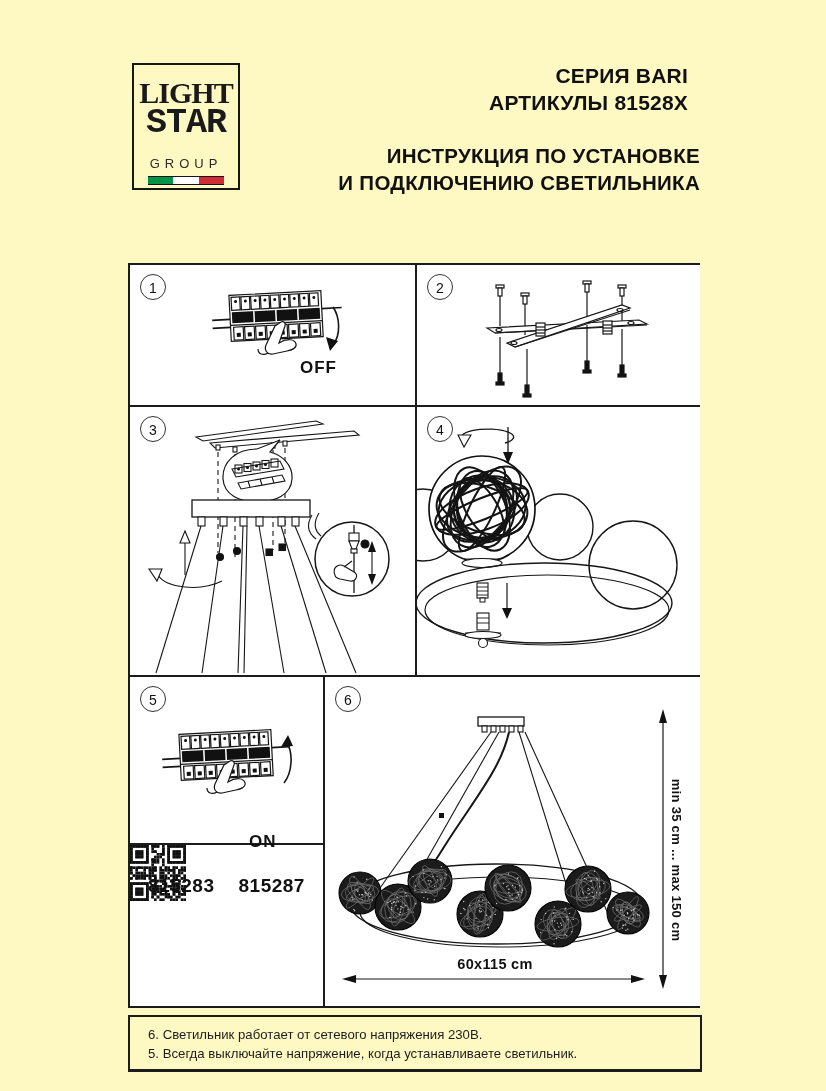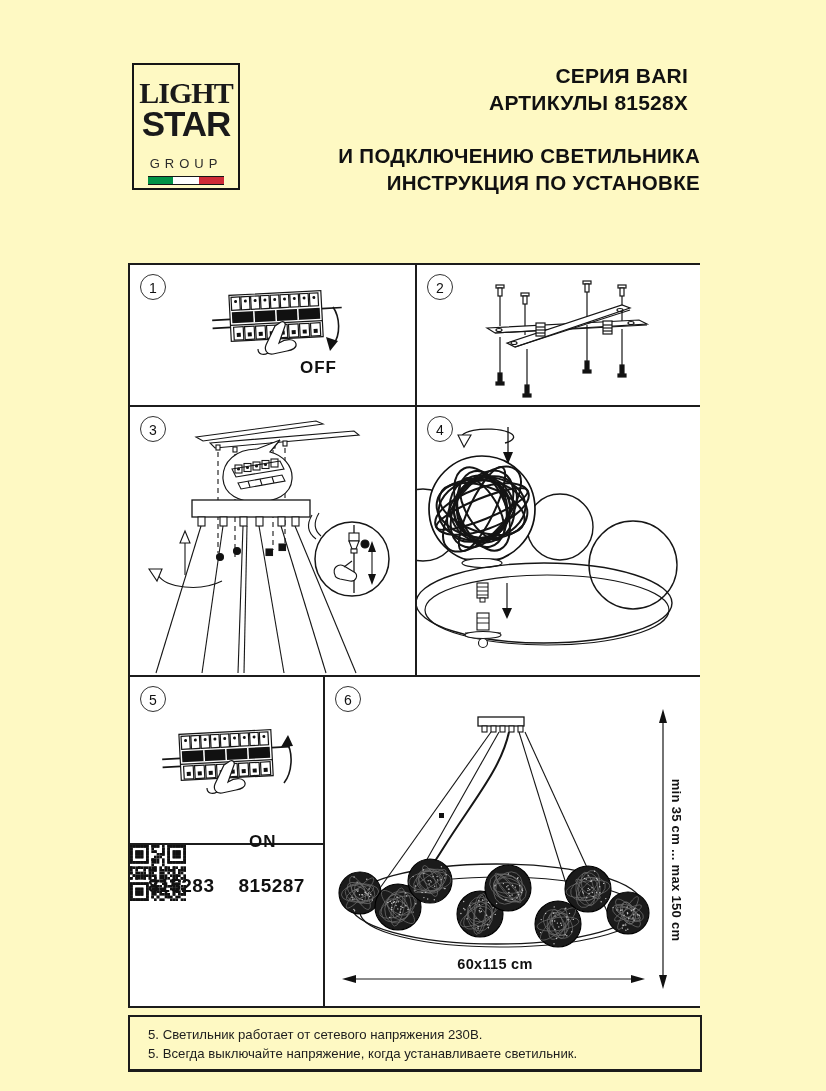--- a/index.html
+++ b/index.html
@@ -3,21 +3,21 @@
 <meta charset="utf-8">
 <style>
   html,body{margin:0;padding:0;background:#fff;}
   .page{position:relative;width:826px;height:1091px;background:#fef9c3;overflow:hidden;
         font-family:"Liberation Sans",sans-serif;color:#111;}
   
   .logo-box{position:absolute;left:132px;top:63px;width:108px;height:127px;
             border:2px solid #161616;box-sizing:border-box;text-align:center;}
   .logo-light{margin-top:14px;font-family:"Liberation Serif",serif;font-weight:bold;
               font-size:30px;line-height:28px;letter-spacing:-1px;color:#1a1a1a;}
-  .logo-star{font-family:Liberation Sans, sans-serif;font-weight:bold;font-size:35px;
+  .logo-star{font-family:Liberation Mono, monospace;font-weight:bold;font-size:35px;
              line-height:33px;letter-spacing:-1px;color:#1a1a1a;}
   .logo-group{font-size:13px;letter-spacing:5px;margin-top:16px;color:#2b2b2b;}
   .logo-flag{width:76px;height:9px;margin:5px auto 0;border-top:1.5px solid #161616;
              border-bottom:1.5px solid #161616;display:flex;box-sizing:border-box;}
   .logo-flag span{flex:1;height:100%;}
   .hdr-titles{position:absolute;left:288px;top:62px;width:400px;text-align:right;
               font-weight:bold;font-size:21px;line-height:27px;letter-spacing:.2px;}
   .hdr-instr{position:absolute;left:300px;top:142px;width:400px;text-align:right;
              font-weight:bold;font-size:20.5px;line-height:27px;letter-spacing:.3px;}
   
@@ -64,22 +64,22 @@
       <span style="background: rgb(255, 255, 255);"></span>
       <span style="background: rgb(206, 43, 55);"></span>
     </div>
   </div>
 
   <div class="hdr-titles">
     <div>СЕРИЯ BARI</div>
     <div>АРТИКУЛЫ 81528X</div>
   </div>
   <div class="hdr-instr">
+    <div>ИНСТРУКЦИЯ ПО УСТАНОВКЕ</div>
     <div>И ПОДКЛЮЧЕНИЮ СВЕТИЛЬНИКА</div>
-    <div>ИНСТРУКЦИЯ ПО УСТАНОВКЕ</div>
   </div>
 
   <div class="grid">
 
     <div class="panel p1">
       <div class="badge">1</div>
       <div class="lbl off-lbl">OFF</div>
       <svg width="285" height="138" viewBox="0 0 285 138">
         <g stroke="#161616" fill="none" stroke-width="1.2">
           <g transform="rotate(-3 146 50)">
@@ -1182,16 +1182,16 @@
 
           <line x1="29" y1="302" x2="308" y2="302" stroke-width="1.2"></line>
           <polygon points="17,302 31,298 31,306" fill="#111" stroke="none"></polygon>
           <polygon points="320,302 306,298 306,306" fill="#111" stroke="none"></polygon>
         </g>
       </svg>
     </div>
   </div>
 
   <div class="footer-box">
-    <div>5. Светильник работает от сетевого напряжения 230В.</div>
+    <div>6. Светильник работает от сетевого напряжения 230В.</div>
     <div>5. Всегда выключайте напряжение, когда устанавливаете светильник.</div>
   </div>
 </div>
 
 </body></html>

